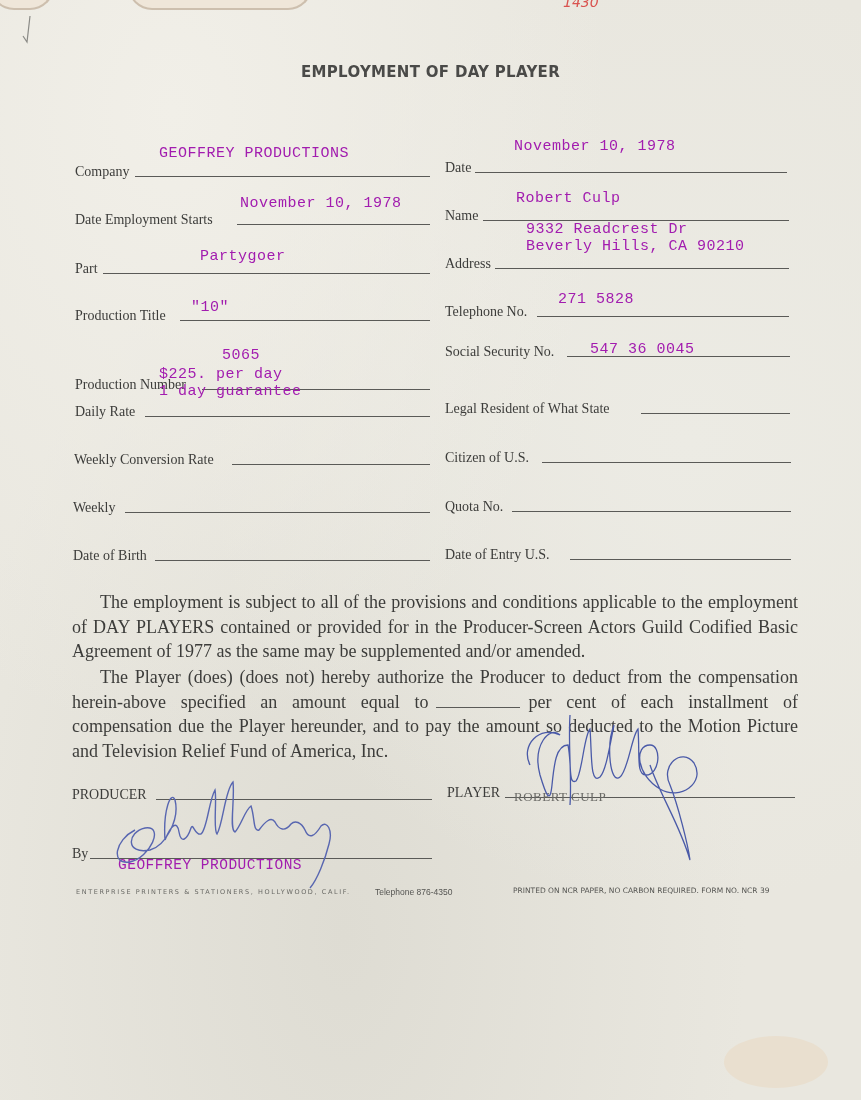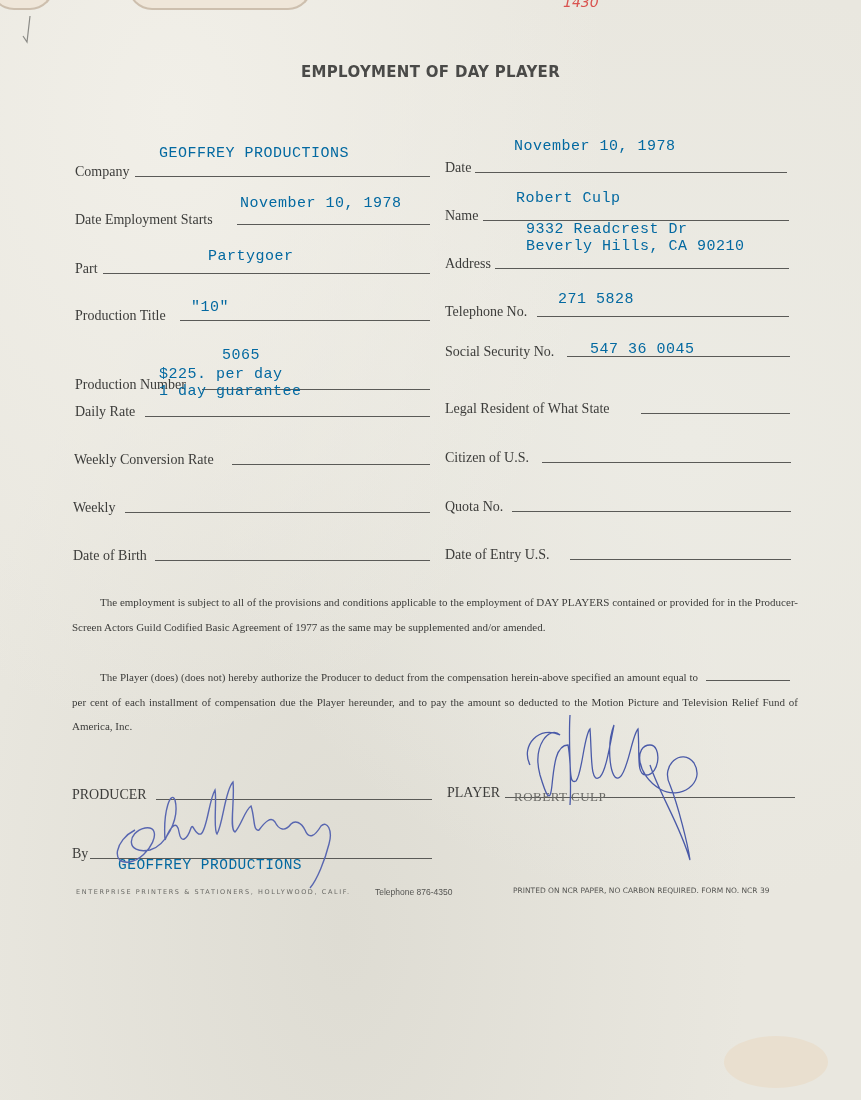--- a/index.html
+++ b/index.html
@@ -24,24 +24,24 @@
     font-family: "DejaVu Sans", "Liberation Sans", sans-serif; font-weight: bold;
     font-size: 15px; letter-spacing: 0.3px; color: #4a4a48;
   }
   .field { position: absolute; height: 20px; }
   .field .label {
     position: absolute; left: 0; bottom: 0; font-size: 14px; white-space: nowrap; color: #3c3c3a;
   }
   .field .line { position: absolute; bottom: 3px; height: 0; border-bottom: 1px solid #5a5a57; }
   .typed {
     position: absolute; font-family: "Liberation Mono", "DejaVu Sans Mono", monospace;
-    font-size: 15px; color: #0369a1; white-space: pre; letter-spacing: 0.5px;
+    font-size: 15px; color: #a21caf; white-space: pre; letter-spacing: 0.5px;
   }
   .para {
-    position: absolute; left: 72px; width: 726px; font-size: 11px; line-height: 24.5px;
+    position: absolute; left: 72px; width: 726px; font-size: 18px; line-height: 24.5px;
     text-align: justify; color: #3c3c3a;
   }
   .para .indent { display: inline-block; width: 28px; }
   .blank { display: inline-block; width: 84px; border-bottom: 1px solid #5a5a57; height: 10px; margin: 0 8px; vertical-align: baseline; }
   .sig { position: absolute; }
   .small-print {
     position: absolute; font-family: "DejaVu Sans", sans-serif; font-size: 6.5px; letter-spacing: 1.6px; color: #6a6a66;
   }
   .small-print2 { position: absolute; font-family: "DejaVu Sans", sans-serif; font-size: 7.5px; color: #555552; }
   .oval {
@@ -70,21 +70,21 @@
 <div class="field" style="left:75px;top:208px;width:355px;">
   <span class="label">Date Employment Starts</span>
   <span class="line" style="left:162px;right:0;"></span>
 </div>
 <div class="typed" style="left:240px;top:195px;">November 10, 1978</div>
 
 <div class="field" style="left:75px;top:257px;width:355px;">
   <span class="label">Part</span>
   <span class="line" style="left:28px;right:0;"></span>
 </div>
-<div class="typed" style="left:208px;top:248px;">Partygoer</div>
+<div class="typed" style="left:200px;top:248px;">Partygoer</div>
 
 <div class="field" style="left:75px;top:304px;width:355px;">
   <span class="label">Production Title</span>
   <span class="line" style="left:105px;right:0;"></span>
 </div>
 <div class="typed" style="left:191px;top:299px;">"10"</div>
 
 <div class="field" style="left:75px;top:352px;width:355px;margin-top:21px;">
   <span class="label">Production Number</span>
   <span class="line" style="left:127px;right:0;"></span>

